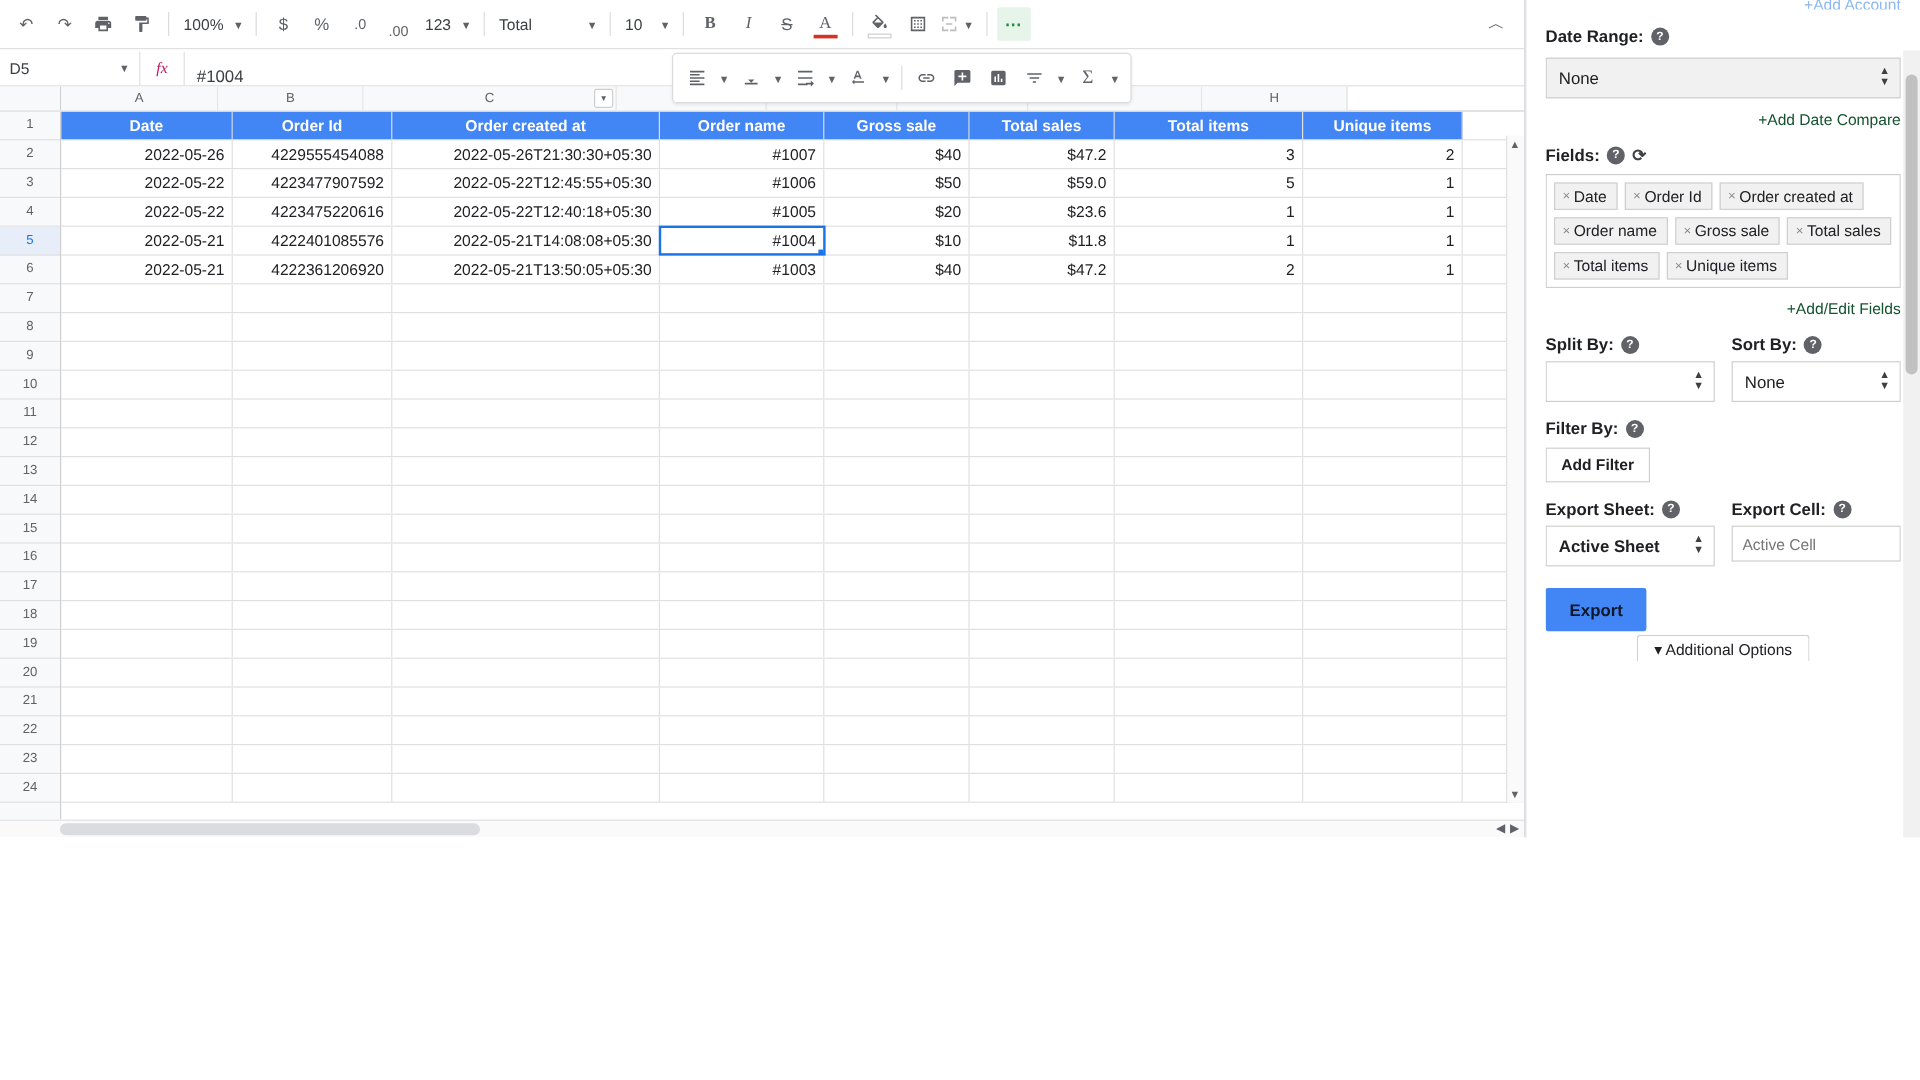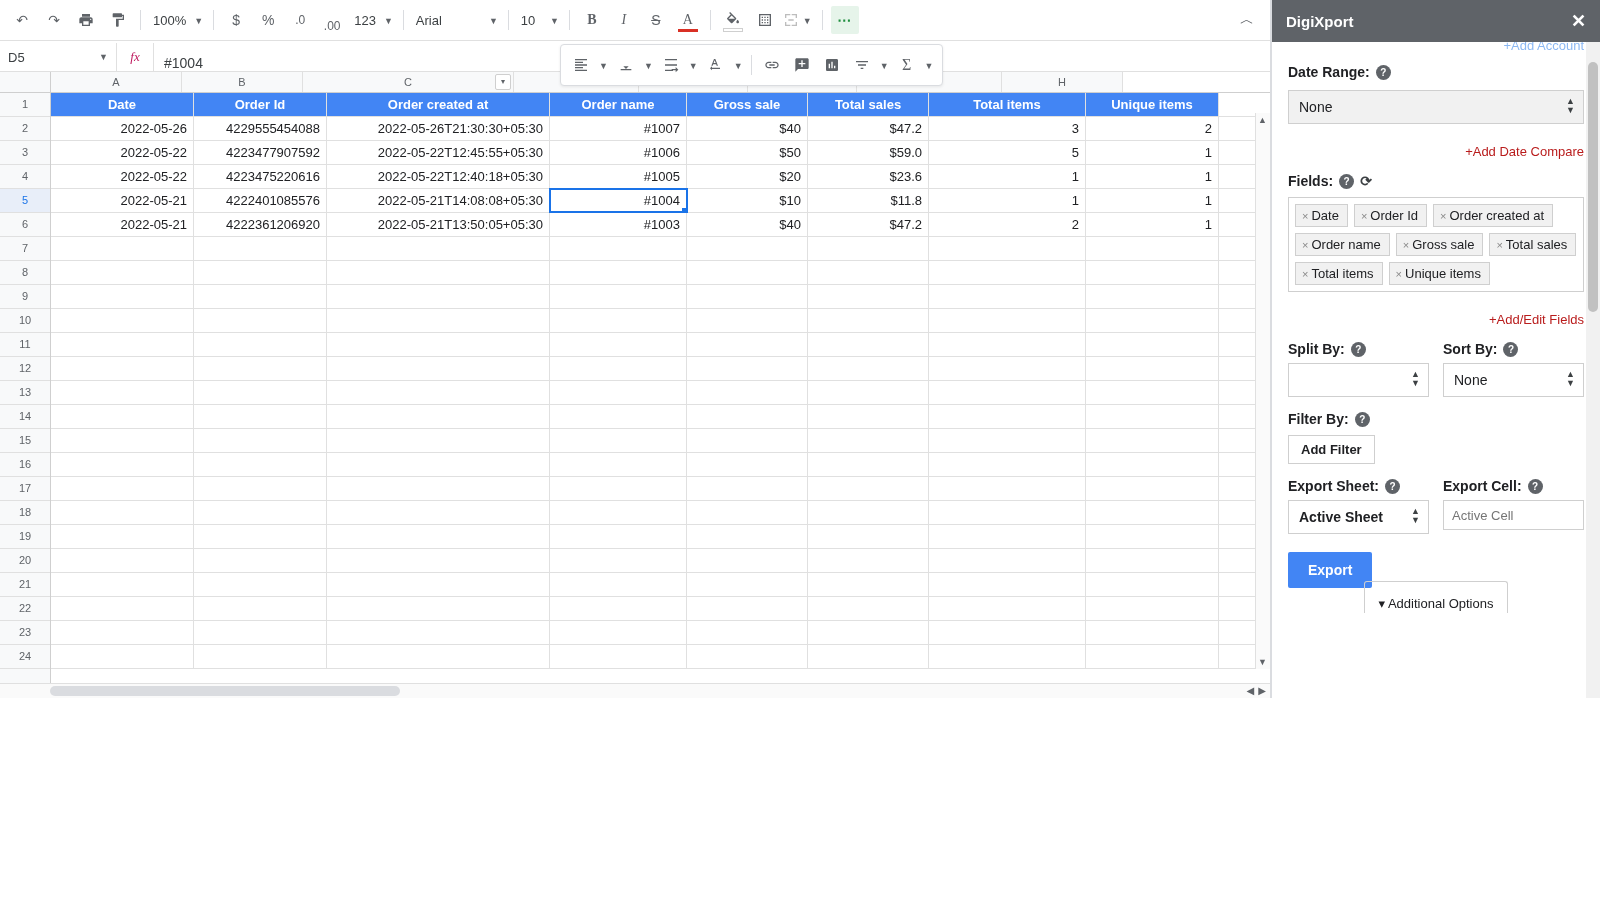--- a/index.html
+++ b/index.html
@@ -392,23 +392,23 @@
     right: 8px;
     top: 6px;
     font-size: 9px;
     line-height: 9px;
     color: #3c4043;
     display: flex;
     flex-direction: column;
   }
   .link-right {
     text-align: right;
-    color: #b91c1c;
+    color: #14532d;
     font-size: 13px;
-    margin-top: 20px;
+    margin-top: 10px;
   }
   .chips-box {
     border: 1px solid #cfcfcf;
     padding: 6px;
     margin-top: 8px;
     display: flex;
     flex-wrap: wrap;
     gap: 6px;
   }
   .chip {
@@ -436,35 +436,35 @@
     border: 1px solid #cfcfcf;
     background: #fff;
     padding: 6px 12px;
     font-size: 13px;
     font-weight: bold;
     margin-top: 8px;
     display: inline-block;
   }
   .btn-primary {
     background: #4285f4;
-    color: #ffffff;
+    color: #0f172a;
     border: none;
     padding: 10px 20px;
     font-size: 14px;
     font-weight: bold;
     margin-top: 18px;
     border-radius: 2px;
     display: inline-block;
   }
   .additional {
     text-align: center;
     border: 1px solid #cfcfcf;
     border-bottom: none;
     border-radius: 3px 3px 0 0;
-    padding: 14px 14px 2px 14px;
+    padding: 4px 14px 2px 14px;
     font-size: 13px;
     margin: 18px auto 0 auto;
     width: fit-content;
     position: relative;
     top: 8px;
     overflow: hidden;
     height: 14px;
   }
   .panel-vscroll {
     position: absolute;
@@ -522,21 +522,21 @@
       <span class="tb-btn">$</span>
       <span class="tb-btn">%</span>
       <span class="tb-btn" style="font-size:12px;">.0</span>
       <span class="tb-btn" style="font-size:12px;margin-top:12px;">.00</span>
       <span class="tb-group">
         <span class="tb-text">123</span>
           <span class="tb-dd">▼</span>
       </span>
       <span class="tb-sep"></span>
       <span class="tb-group" style="width:88px;">
-        <span class="tb-text">Arial</span>
+        <span class="tb-text">Total</span>
           <span class="tb-dd" style="margin-left:auto">▼</span>
       </span>
       <span class="tb-sep"></span>
       <span class="tb-group" style="width:44px;">
         <span class="tb-text">10</span>
           <span class="tb-dd" style="margin-left:auto">▼</span>
       </span>
       <span class="tb-sep"></span>
       <span class="tb-btn" style="font-weight:bold; font-family:serif;">B</span>
       <span class="tb-btn" style="font-style:italic; font-family:serif;">I</span>
@@ -931,24 +931,20 @@
             <span>◀</span>
             <span>▶</span>
           </div>
       </div>
 
     </div>
 
   </div>
 
   <div class="side-panel">
-    <div class="panel-header">
-      <span>DigiXport</span>
-      <span class="close">✕</span>
-    </div>
     <div class="panel-body">
       <div class="panel-scroll">
 
         <div class="add-account">+Add Account</div>
 
         <div class="field-label">
           <span>Date Range:</span>
           <span class="help-icon">?</span>
         </div>
 

